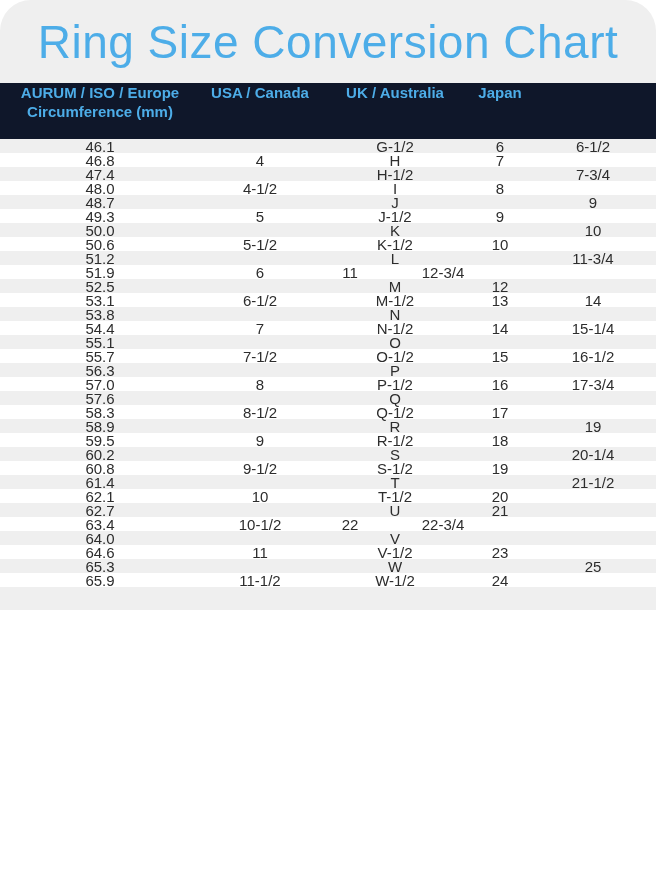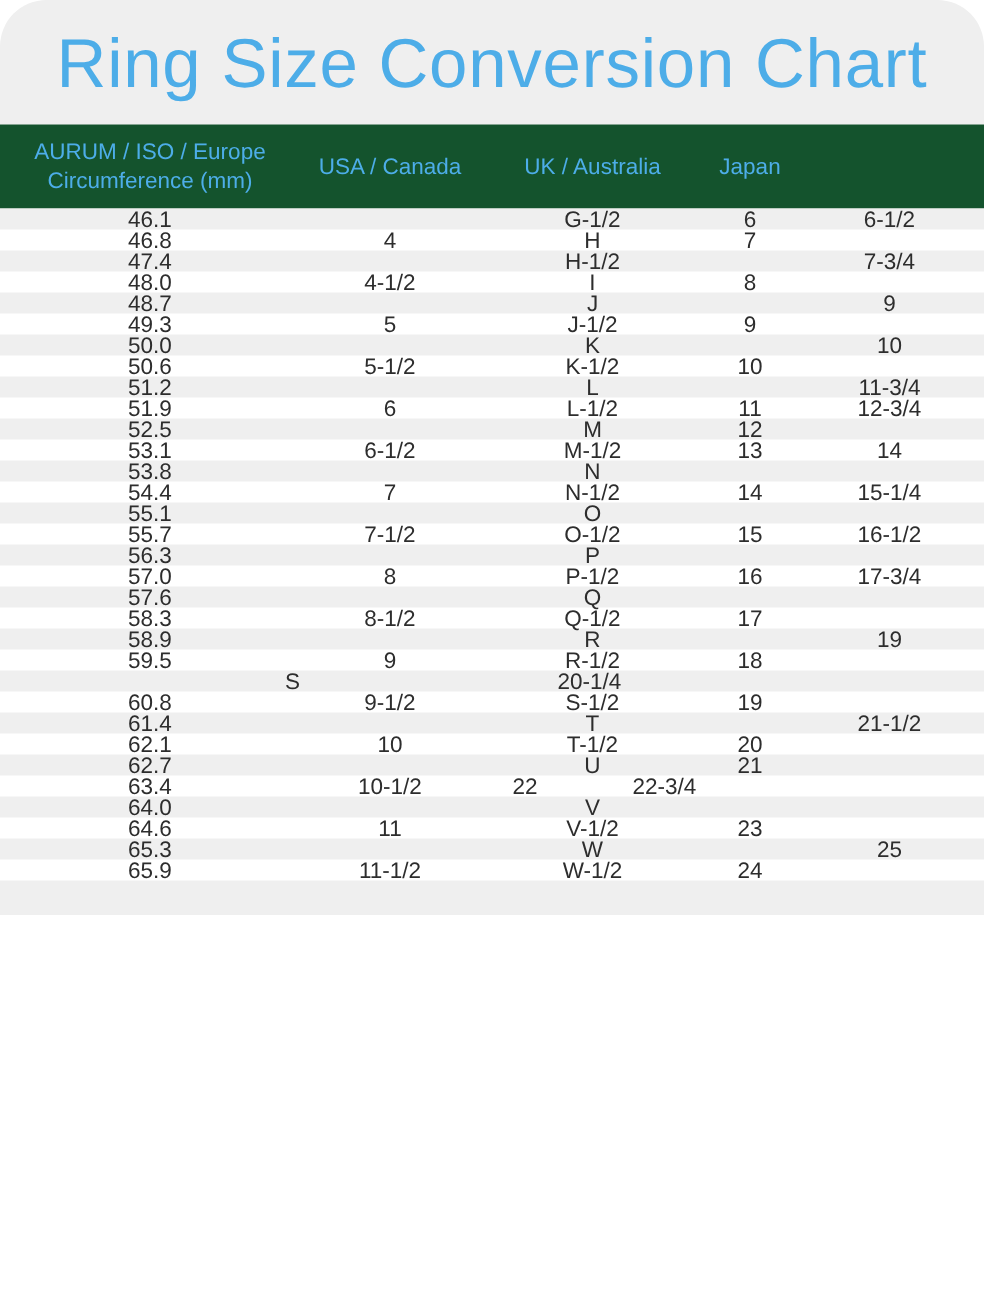--- a/index.html
+++ b/index.html
@@ -24,23 +24,23 @@
   }
   .page-title {
     color: var(--accent-blue, #4dade8);
     font-size: 46px;
     font-weight: 400;
     letter-spacing: 0.5px;
     white-space: nowrap;
   }
   .header-row {
     height: 56px;
-    background: #14532d;
+    background: #0f172a;
     display: flex;
-    align-items: center;
+    font-weight: bold;
   }
   .cell {
     text-align: center;
     overflow: hidden;
     white-space: nowrap;
   }
   .col1 { width: 200px; }
   .col2 { width: 120px; }
   .col3 { width: 150px; }
   .col4 { width: 60px; }
@@ -145,21 +145,20 @@
         <div class="row stripe">
           <div class="cell col1">51.2</div>
           <div class="cell col2"></div>
           <div class="cell col3">L</div>
           <div class="cell col4"></div>
           <div class="cell col5">11-3/4</div>
         </div>
         <div class="row">
           <div class="cell col1">51.9</div>
           <div class="cell col2">6</div>
-          <div class="cell col3">L-1/2</div>
           <div class="cell col4">11</div>
           <div class="cell col5">12-3/4</div>
         </div>
         <div class="row stripe">
           <div class="cell col1">52.5</div>
           <div class="cell col2"></div>
           <div class="cell col3">M</div>
           <div class="cell col4">12</div>
           <div class="cell col5"></div>
         </div>
@@ -234,20 +233,21 @@
           <div class="cell col5">19</div>
         </div>
         <div class="row">
           <div class="cell col1">59.5</div>
           <div class="cell col2">9</div>
           <div class="cell col3">R-1/2</div>
           <div class="cell col4">18</div>
           <div class="cell col5"></div>
         </div>
         <div class="row stripe">
+          <div class="cell col1">60.2</div>
           <div class="cell col2"></div>
           <div class="cell col3">S</div>
           <div class="cell col4"></div>
           <div class="cell col5">20-1/4</div>
         </div>
         <div class="row">
           <div class="cell col1">60.8</div>
           <div class="cell col2">9-1/2</div>
           <div class="cell col3">S-1/2</div>
           <div class="cell col4">19</div>

